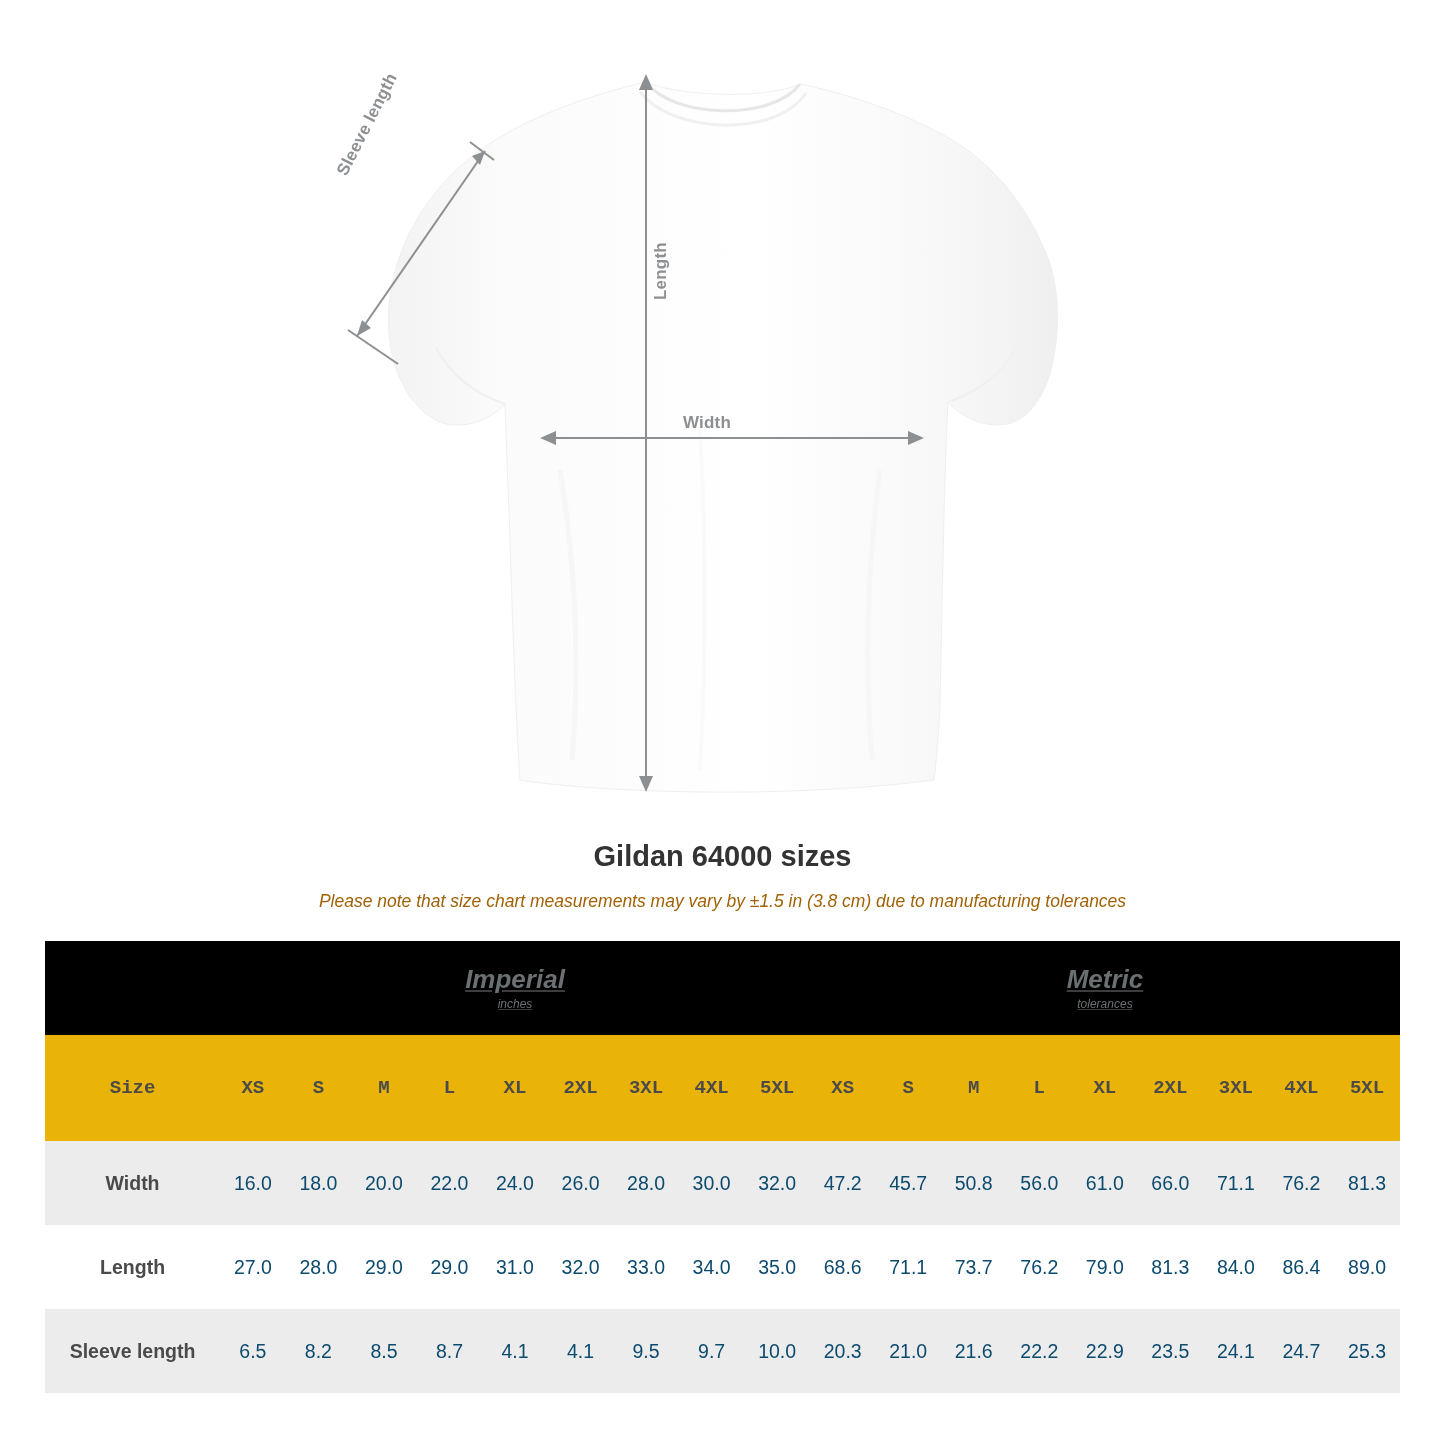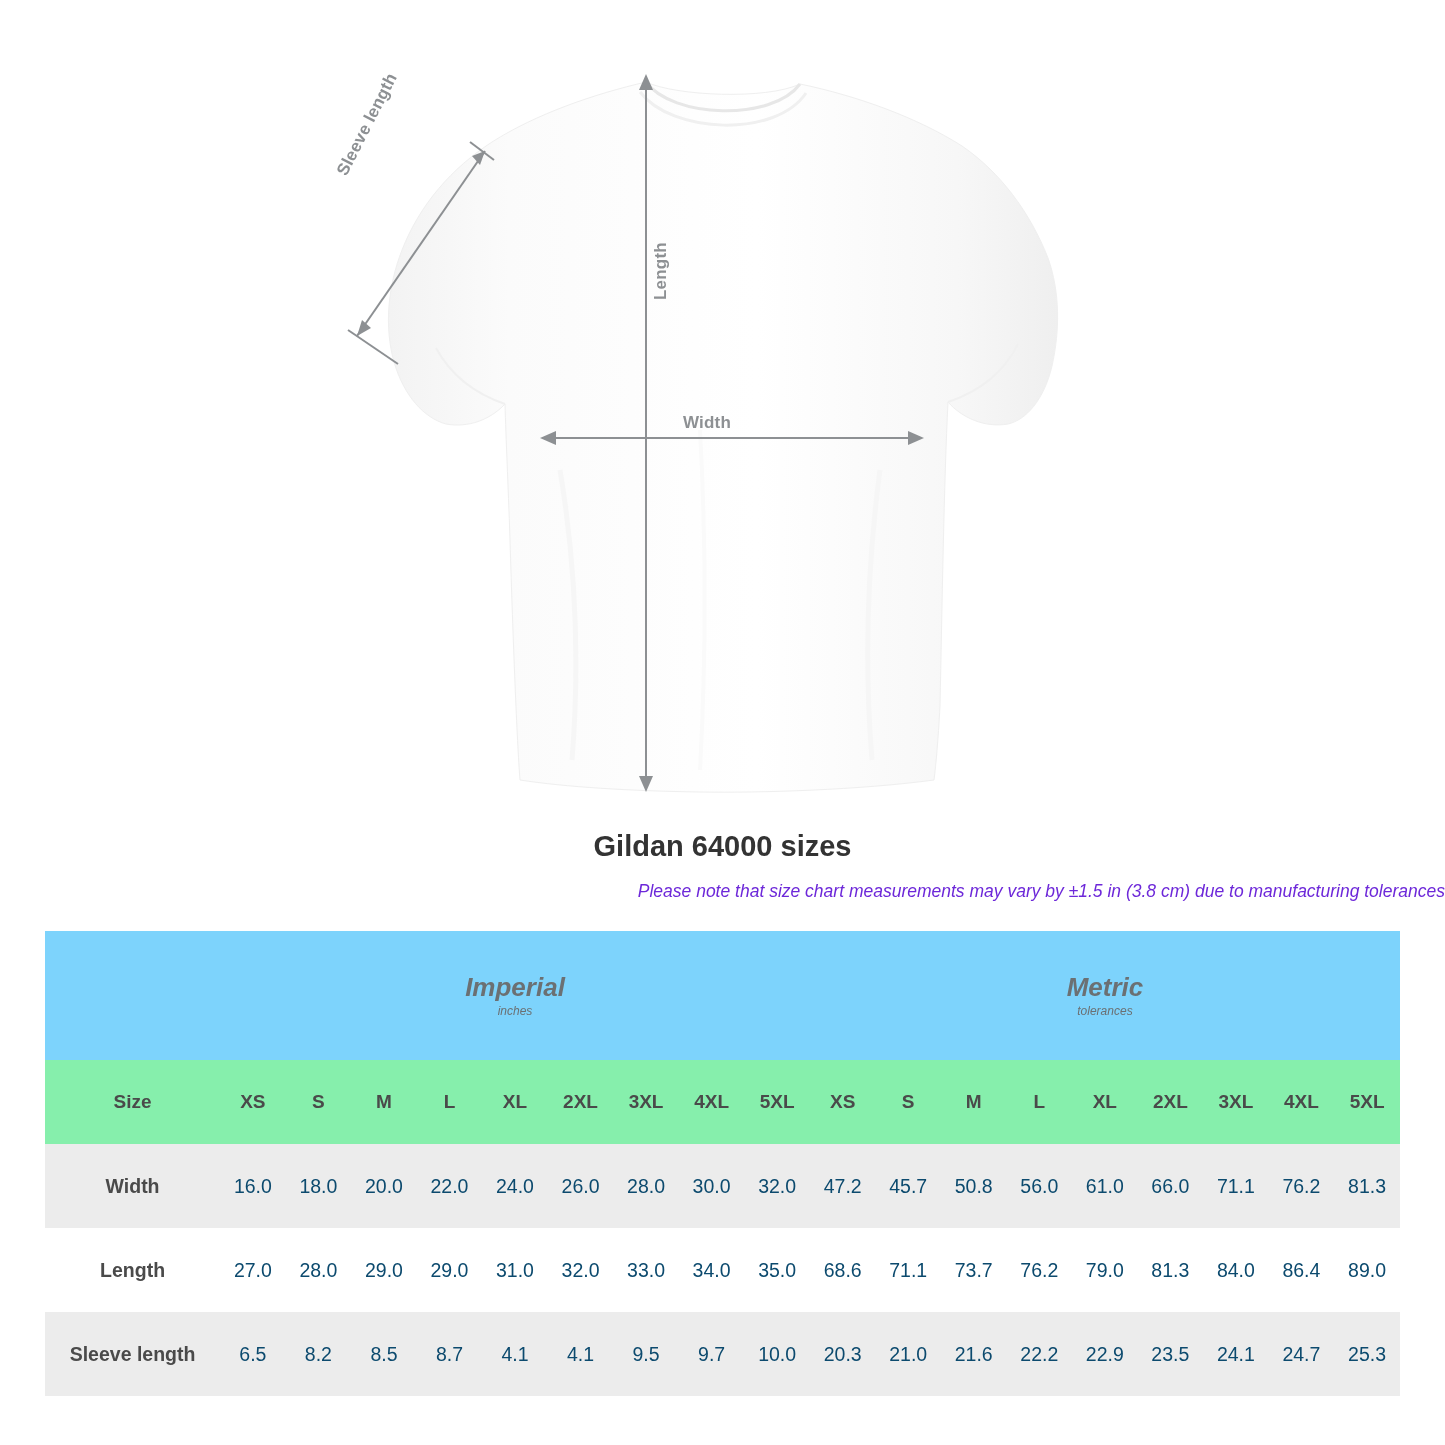--- a/index.html
+++ b/index.html
@@ -47,74 +47,75 @@
     transform-origin: left top;
   }
   .label-width {
     left: 683px;
     top: 413px;
   }
 
   
   .title-block {
     text-align: center;
-    margin-top: 0;
+    margin-top: 10px;
   }
   .chart-title {
     font-size: 29px;
     font-weight: bold;
     color: #333333;
     margin: 0 0 18px 0;
   }
   .chart-note {
     font-size: 17.5px;
     font-style: italic;
-    color: #6d28d9;
+    color: #a16207;
     margin: 0;
-    text-align: right;
   }
 
   
   .table-wrap {
     margin: 29px 45px 0 45px;
   }
   table.size-table {
     border-collapse: collapse;
     width: 1355px;
     table-layout: fixed;
   }
   table.size-table td, table.size-table th {
     text-align: center;
     vertical-align: middle;
     border: none;
     padding: 0;
   }
   .unit-row td {
-    height: 129px;
-    background: #7dd3fc;
+    height: 94px;
+    background: #000000;
+    text-decoration: underline;
   }
   .unit-name {
     font-size: 26px;
     font-style: italic;
     font-weight: bold;
     color: #6b7073;
     line-height: 1.25;
   }
   .unit-sub {
     font-size: 12px;
     font-style: italic;
     color: #6b7073;
     line-height: 1.4;
   }
   .head-row td {
-    height: 84px;
+    height: 106px;
     font-size: 19px;
     font-weight: bold;
     color: #4a4a4a;
-    background: #86efac;
+    background: #eab308;
+    font-family: Liberation Mono, monospace;
   }
   .head-row td.rowlabel {
     font-size: 19px;
   }
   .data-row td {
     height: 84px;
     font-size: 19.5px;
     color: #0c4a6e;
   }
   .data-row td.rowlabel {

